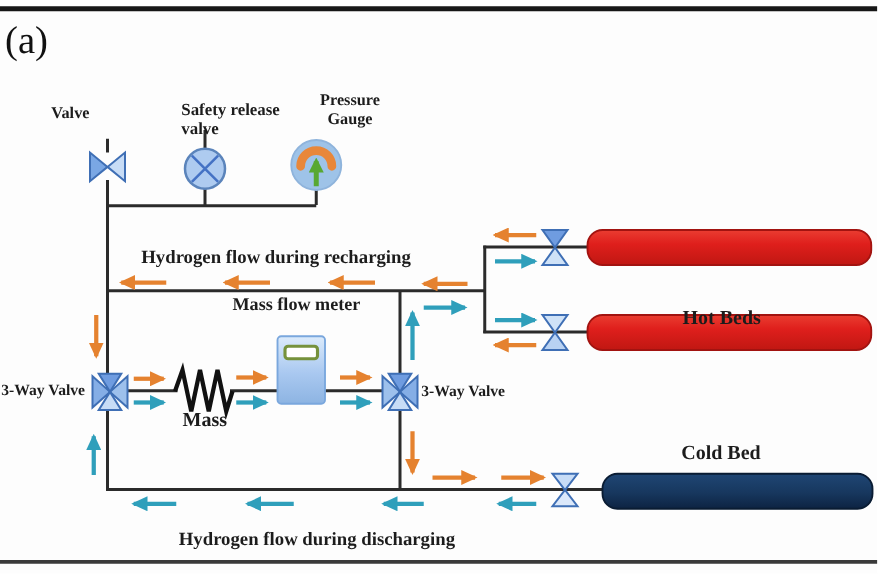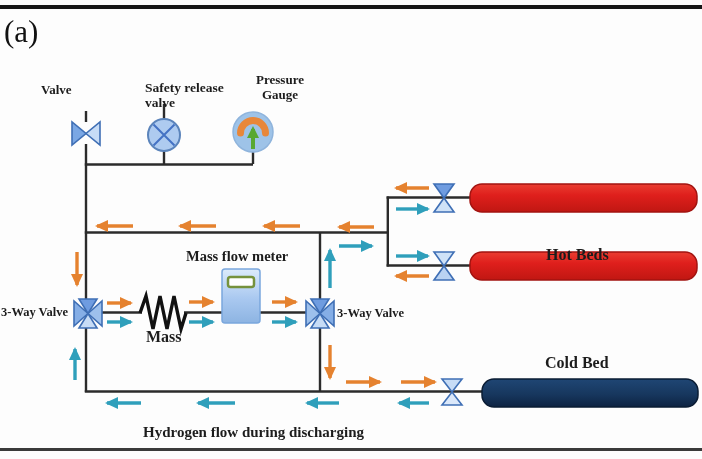--- a/index.html
+++ b/index.html
@@ -11,21 +11,21 @@
   #frame-top{top:5px;height:4px;}
   #frame-bottom{top:448px;height:3px;background:#3a3a3a;}
   svg{position:absolute;left:0;top:0;}
   .lbl{position:absolute;font-weight:bold;color:#1c1c1c;white-space:nowrap;}
   .wrap{white-space:normal;margin-left:24px;}
   #fig-label{left:4px;top:14px;font-size:31px;font-weight:normal;color:#111;}
   #valve-label{left:41px;top:82px;font-size:13px;}
   #srv-label{left:121px;top:80px;width:99px;font-size:13.5px;line-height:1.12;}
   #gauge-label{left:226px;top:73px;width:60px;font-size:13px;text-align:center;line-height:1.12;}
   #recharge-label{left:113px;top:198px;font-size:15px;}
-  #mfm-label{left:186px;top:248px;font-size:14.5px;}
+  #mfm-label{left:186px;top:236px;font-size:14.5px;}
   #coil-label{left:146px;top:328px;font-size:16px;}
   #twv-left-label{left:1px;top:305px;font-size:12.5px;}
   #twv-right-label{left:337px;top:306px;font-size:12.5px;}
   #hotbeds-label{left:546px;top:222px;font-size:16px;margin-top:24px;}
   #coldbed-label{left:545px;top:354px;font-size:16px;}
   #discharge-label{left:143px;top:424px;font-size:15px;}
 </style>
 </head>
 <body>
 
@@ -161,20 +161,21 @@
     <g stroke="#3f6fb5" stroke-width="1.6">
       <path d="M442 379 L462 379 L452 392 Z" fill="#c7dcf6"></path>
       <path d="M442 405 L462 405 L452 392 Z" fill="#dbe8fa"></path>
     </g>
   </svg>
 
   <div class="lbl" id="fig-label">(a)</div>
   <div class="lbl" id="valve-label">Valve</div>
   <div class="lbl wrap" id="srv-label">Safety release valve</div>
   <div class="lbl wrap" id="gauge-label">Pressure Gauge</div>
+  <div class="lbl" id="recharge-label">Hydrogen flow during recharging</div>
   <div class="lbl" id="mfm-label">Mass flow meter</div>
   <div class="lbl" id="coil-label">Mass</div>
   <div class="lbl" id="twv-left-label">3-Way Valve</div>
   <div class="lbl" id="twv-right-label">3-Way Valve</div>
   <div class="lbl" id="hotbeds-label">Hot Beds</div>
   <div class="lbl" id="coldbed-label">Cold Bed</div>
   <div class="lbl" id="discharge-label">Hydrogen flow during discharging</div>
 </div>
 
 </body></html>

